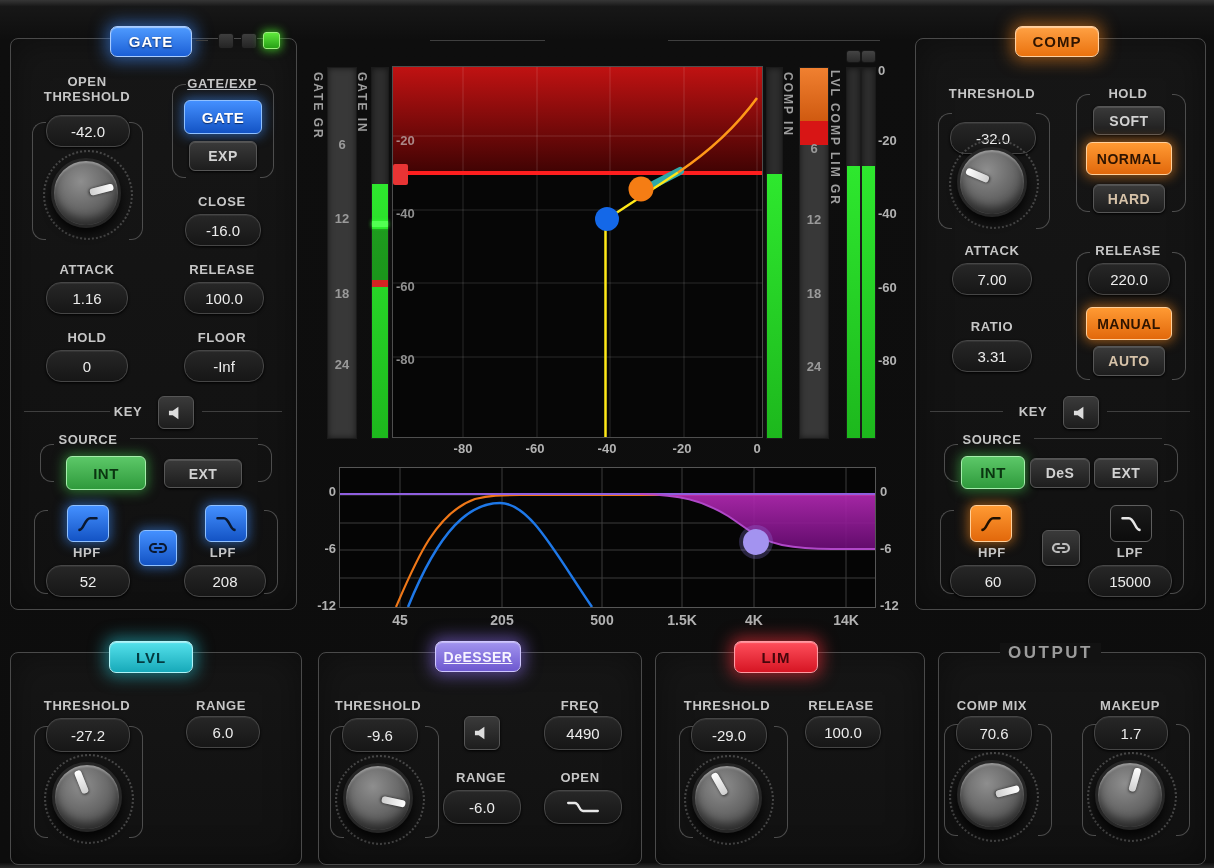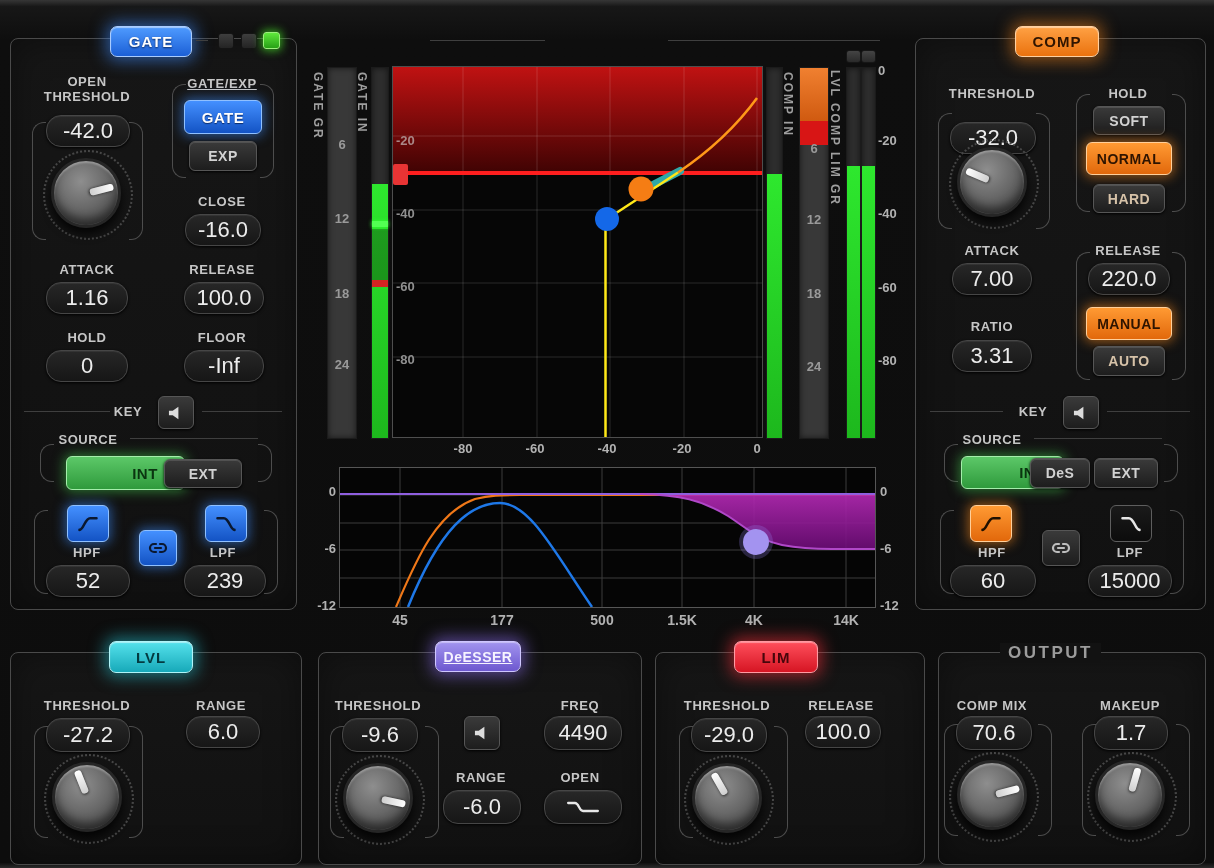--- a/index.html
+++ b/index.html
@@ -2,31 +2,31 @@
 <html><head>
 <meta charset="utf-8">
 <style>
   html,body{margin:0;padding:0;background:#000;}
   #root{position:relative;width:1214px;height:868px;background:linear-gradient(#191919,#0e0e0e 40px,#0d0d0d);overflow:hidden;
         font-family:"Liberation Sans","DejaVu Sans",sans-serif;}
   .abs{position:absolute;}
   .panel{position:absolute;border:1px solid #4a4a4a;border-radius:8px;background:linear-gradient(#161616,#111);box-shadow:inset 0 0 35px rgba(0,0,0,.4);}
   .lbl{position:absolute;font-weight:bold;font-size:13px;color:#c6c6c6;text-align:center;letter-spacing:.6px;line-height:15px;}
   .vbox{position:absolute;background:linear-gradient(#272727,#161616);border:1px solid #464646;border-radius:15px;color:#ececec;
-        font-size:22px;display:flex;align-items:center;justify-content:center;box-shadow:0 1px 3px #000, inset 0 1px 1px rgba(255,255,255,.07);}
+        font-size:15px;display:flex;align-items:center;justify-content:center;box-shadow:0 1px 3px #000, inset 0 1px 1px rgba(255,255,255,.07);}
   .pill{position:absolute;border-radius:7px;font-weight:bold;font-size:15px;letter-spacing:1px;display:flex;align-items:center;justify-content:center;}
   .p-blue{background:linear-gradient(#4f9bff,#1b5fd6);border:1px solid #a9ccff;color:#fff;box-shadow:0 0 16px 4px rgba(64,140,255,.55), inset 0 1px 1px rgba(255,255,255,.5);text-shadow:0 1px 2px rgba(0,20,60,.8);}
   .p-orange{background:linear-gradient(#ffa144,#ea720e);border:1px solid #ffd0a0;color:#301500;box-shadow:0 0 16px 4px rgba(255,140,30,.5), inset 0 1px 1px rgba(255,255,255,.5);}
   .p-cyan{background:linear-gradient(#55e2ec,#17a9b9);border:1px solid #b0f4f8;color:#033a40;box-shadow:0 0 16px 4px rgba(40,210,225,.5), inset 0 1px 1px rgba(255,255,255,.5);}
   .p-purple{background:linear-gradient(#a294ef,#6d58cf);border:1px solid #cfc6ff;color:#f6f3ff;box-shadow:0 0 16px 4px rgba(140,110,240,.55), inset 0 1px 1px rgba(255,255,255,.4);text-decoration:underline;}
   .p-red{background:linear-gradient(#ff4f5c,#d61523);border:1px solid #ff9aa2;color:#47060b;box-shadow:0 0 16px 4px rgba(255,50,60,.55), inset 0 1px 1px rgba(255,255,255,.4);}
   .tbtn{position:absolute;border-radius:6px;font-weight:bold;font-size:14px;letter-spacing:.5px;display:flex;align-items:center;justify-content:center;}
   .t-off{background:linear-gradient(#3a3a3a,#1d1d1d);border:1px solid #565656;color:#d2d2d2;box-shadow:0 1px 3px #000, inset 0 1px 0 rgba(255,255,255,.12);}
   .t-blue{background:linear-gradient(#4490ff,#1353c4);border:1px solid #8fc0ff;color:#fff;box-shadow:0 0 12px 2px rgba(60,140,255,.55);text-shadow:0 1px 1px rgba(0,20,60,.7);}
-  .t-green{background:linear-gradient(#5cc868,#2f9a3c);border:1px solid #a5eeab;color:#0a3510;box-shadow:0 0 12px 2px rgba(70,210,80,.5);padding-left:39px;}
+  .t-green{background:linear-gradient(#5cc868,#2f9a3c);border:1px solid #a5eeab;color:#0a3510;box-shadow:0 0 12px 2px rgba(70,210,80,.5);}
   .t-orange{background:linear-gradient(#ff9a33,#e2680b);border:1px solid #ffcf9a;color:#2e1400;box-shadow:0 0 12px 2px rgba(255,140,30,.55);}
   .ibtn{position:absolute;border-radius:6px;display:flex;align-items:center;justify-content:center;}
   .ib-blue{background:linear-gradient(#4490ff,#1353c4);border:1px solid #8fc0ff;box-shadow:0 0 12px 2px rgba(60,140,255,.55);}
   .ib-orange{background:linear-gradient(#ff9a33,#e2680b);border:1px solid #ffcf9a;box-shadow:0 0 12px 2px rgba(255,140,30,.55);}
   .ib-dark{background:linear-gradient(#1a1a1a,#0c0c0c);border:1px solid #5e5e5e;}
   .ib-gray{background:linear-gradient(#3a3a3a,#1d1d1d);border:1px solid #565656;box-shadow:0 1px 3px #000;}
   .knob{position:absolute;border-radius:50%;background:radial-gradient(circle at 42% 32%,#8e8e8e,#6a6a6a 45%,#525252 72%,#3a3a3a 100%);
         border:3px solid #262626;box-shadow:0 6px 10px rgba(0,0,0,.8), inset 0 2px 2px rgba(255,255,255,.3), inset 0 -6px 9px rgba(0,0,0,.45);}
   .ptrw{position:absolute;inset:0;}
   .ptrw::before{content:"";position:absolute;left:50%;top:4px;width:7px;height:24px;margin-left:-3.5px;border-radius:3px;
@@ -122,21 +122,21 @@
       </svg>
   </div>
   <div class="ibtn ib-blue" style="left:205px;top:505px;width:40px;height:35px;">
     <svg width="24" height="17" viewBox="0 0 20 16">
         <path d="M2 3 L8 3 C13 3 14 14 18 14" fill="none" stroke="#0a1830" stroke-width="2.4" stroke-linecap="round"></path>
       </svg>
   </div>
   <div class="lbl" style="left:47px;top:545px;width:80px;">HPF</div>
   <div class="vbox" style="left:46px;top:565px;width:82px;height:30px;">52</div>
   <div class="lbl" style="left:183px;top:545px;width:80px;">LPF</div>
-  <div class="vbox" style="left:184px;top:565px;width:80px;height:30px;">239</div>
+  <div class="vbox" style="left:184px;top:565px;width:80px;height:30px;">208</div>
 
   <div class="panel" style="left:915px;top:38px;width:289px;height:570px;"></div>
   <div class="pill p-orange" style="left:1015px;top:26px;width:82px;height:29px;">COMP</div>
 
   <div class="lbl" style="left:932px;top:86px;width:120px;">THRESHOLD</div>
   <div class="vbox" style="left:950px;top:122px;width:84px;height:30px;">-32.0</div>
   <div class="brk l" style="left:938px;top:113px;height:114px;"></div>
   <div class="brk r" style="left:1036px;top:113px;height:114px;"></div>
   <div class="ring" style="left:949px;top:139px;width:86px;height:86px;"></div>
   <div class="knob" style="left:957px;top:147px;width:64px;height:64px;">
@@ -308,21 +308,21 @@
     <circle cx="416" cy="74" r="17" fill="rgba(150,130,240,0.25)"></circle>
     <circle cx="416" cy="74" r="13" fill="#a393f0"></circle>
   </svg>
   <div class="tick" style="left:306px;top:484px;width:30px;text-align:right;">0</div>
   <div class="tick" style="left:306px;top:541px;width:30px;text-align:right;">-6</div>
   <div class="tick" style="left:306px;top:598px;width:30px;text-align:right;">-12</div>
   <div class="tick" style="left:880px;top:484px;width:34px;text-align:left;">0</div>
   <div class="tick" style="left:880px;top:541px;width:34px;text-align:left;">-6</div>
   <div class="tick" style="left:880px;top:598px;width:34px;text-align:left;">-12</div>
   <div class="tick" style="left:375px;top:612px;width:50px;font-size:14px;">45</div>
-  <div class="tick" style="left:477px;top:612px;width:50px;font-size:14px;">177</div>
+  <div class="tick" style="left:477px;top:612px;width:50px;font-size:14px;">205</div>
   <div class="tick" style="left:577px;top:612px;width:50px;font-size:14px;">500</div>
   <div class="tick" style="left:657px;top:612px;width:50px;font-size:14px;">1.5K</div>
   <div class="tick" style="left:729px;top:612px;width:50px;font-size:14px;">4K</div>
   <div class="tick" style="left:821px;top:612px;width:50px;font-size:14px;">14K</div>
 
   <div class="panel" style="left:10px;top:652px;width:290px;height:211px;"></div>
   <div class="pill p-cyan" style="left:109px;top:641px;width:82px;height:30px;">LVL</div>
   <div class="lbl" style="left:27px;top:698px;width:120px;">THRESHOLD</div>
   <div class="vbox" style="left:46px;top:718px;width:82px;height:32px;">-27.2</div>
   <div class="brk l" style="left:34px;top:726px;height:110px;"></div>

